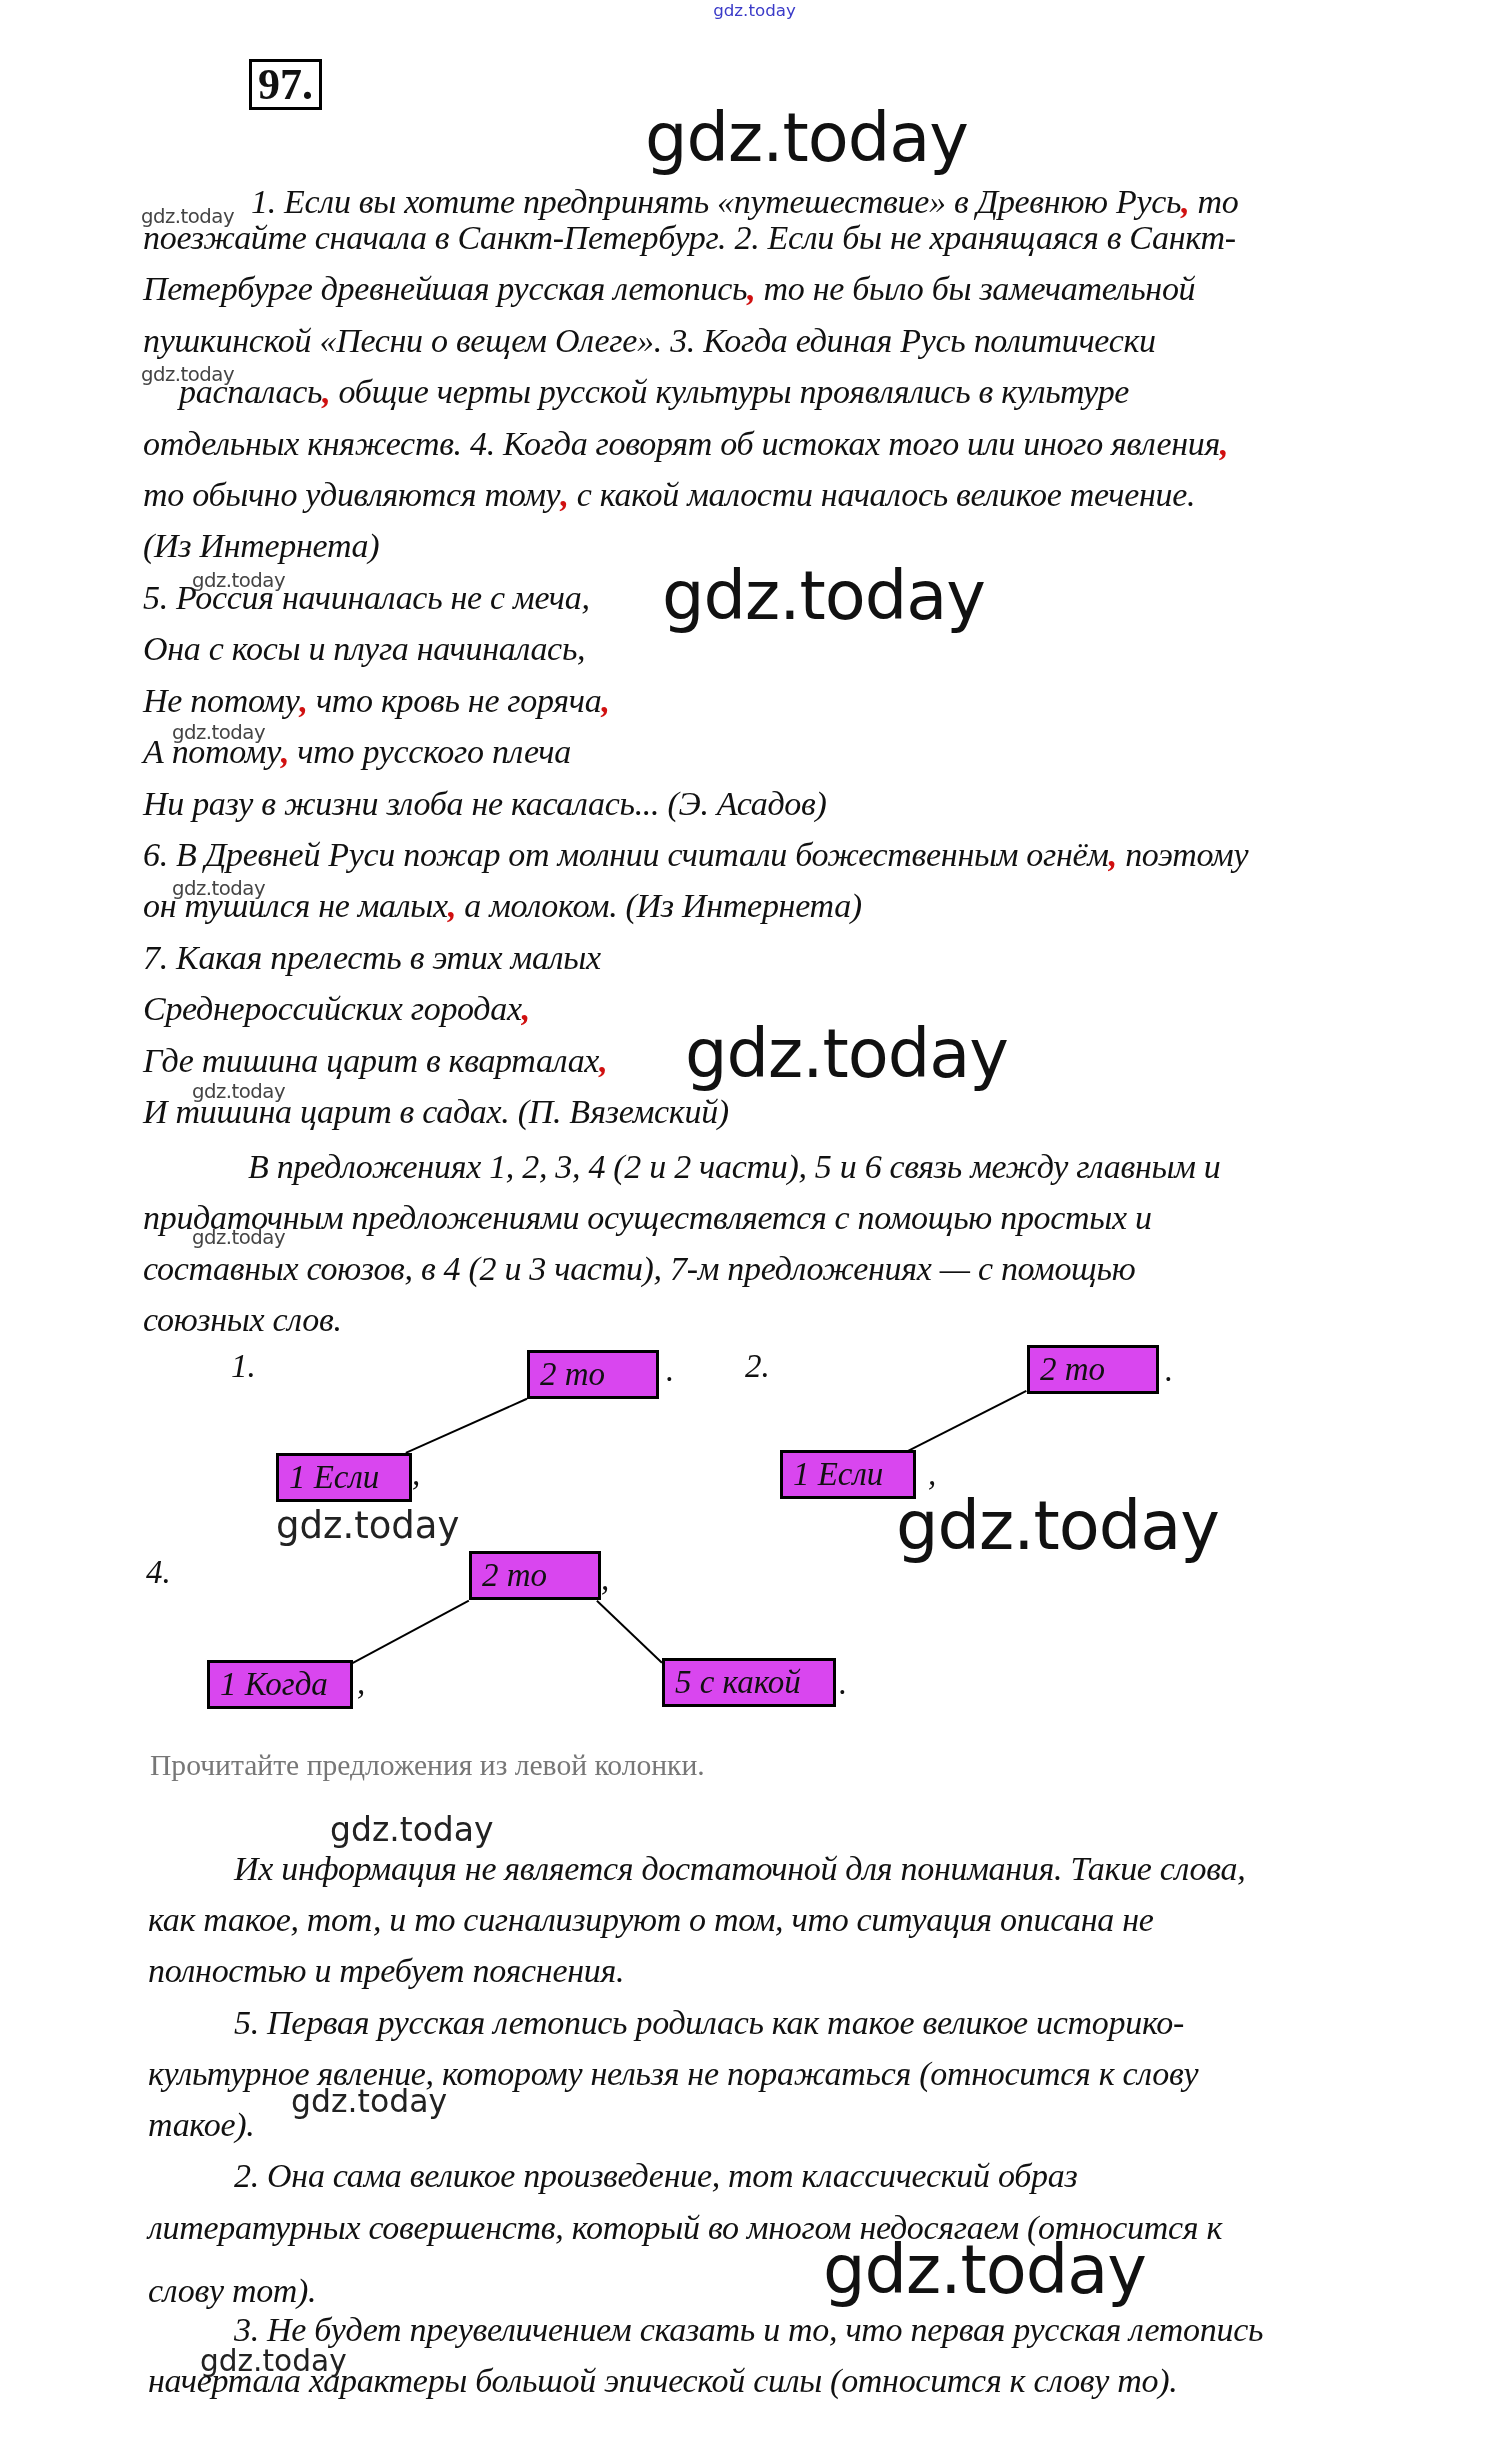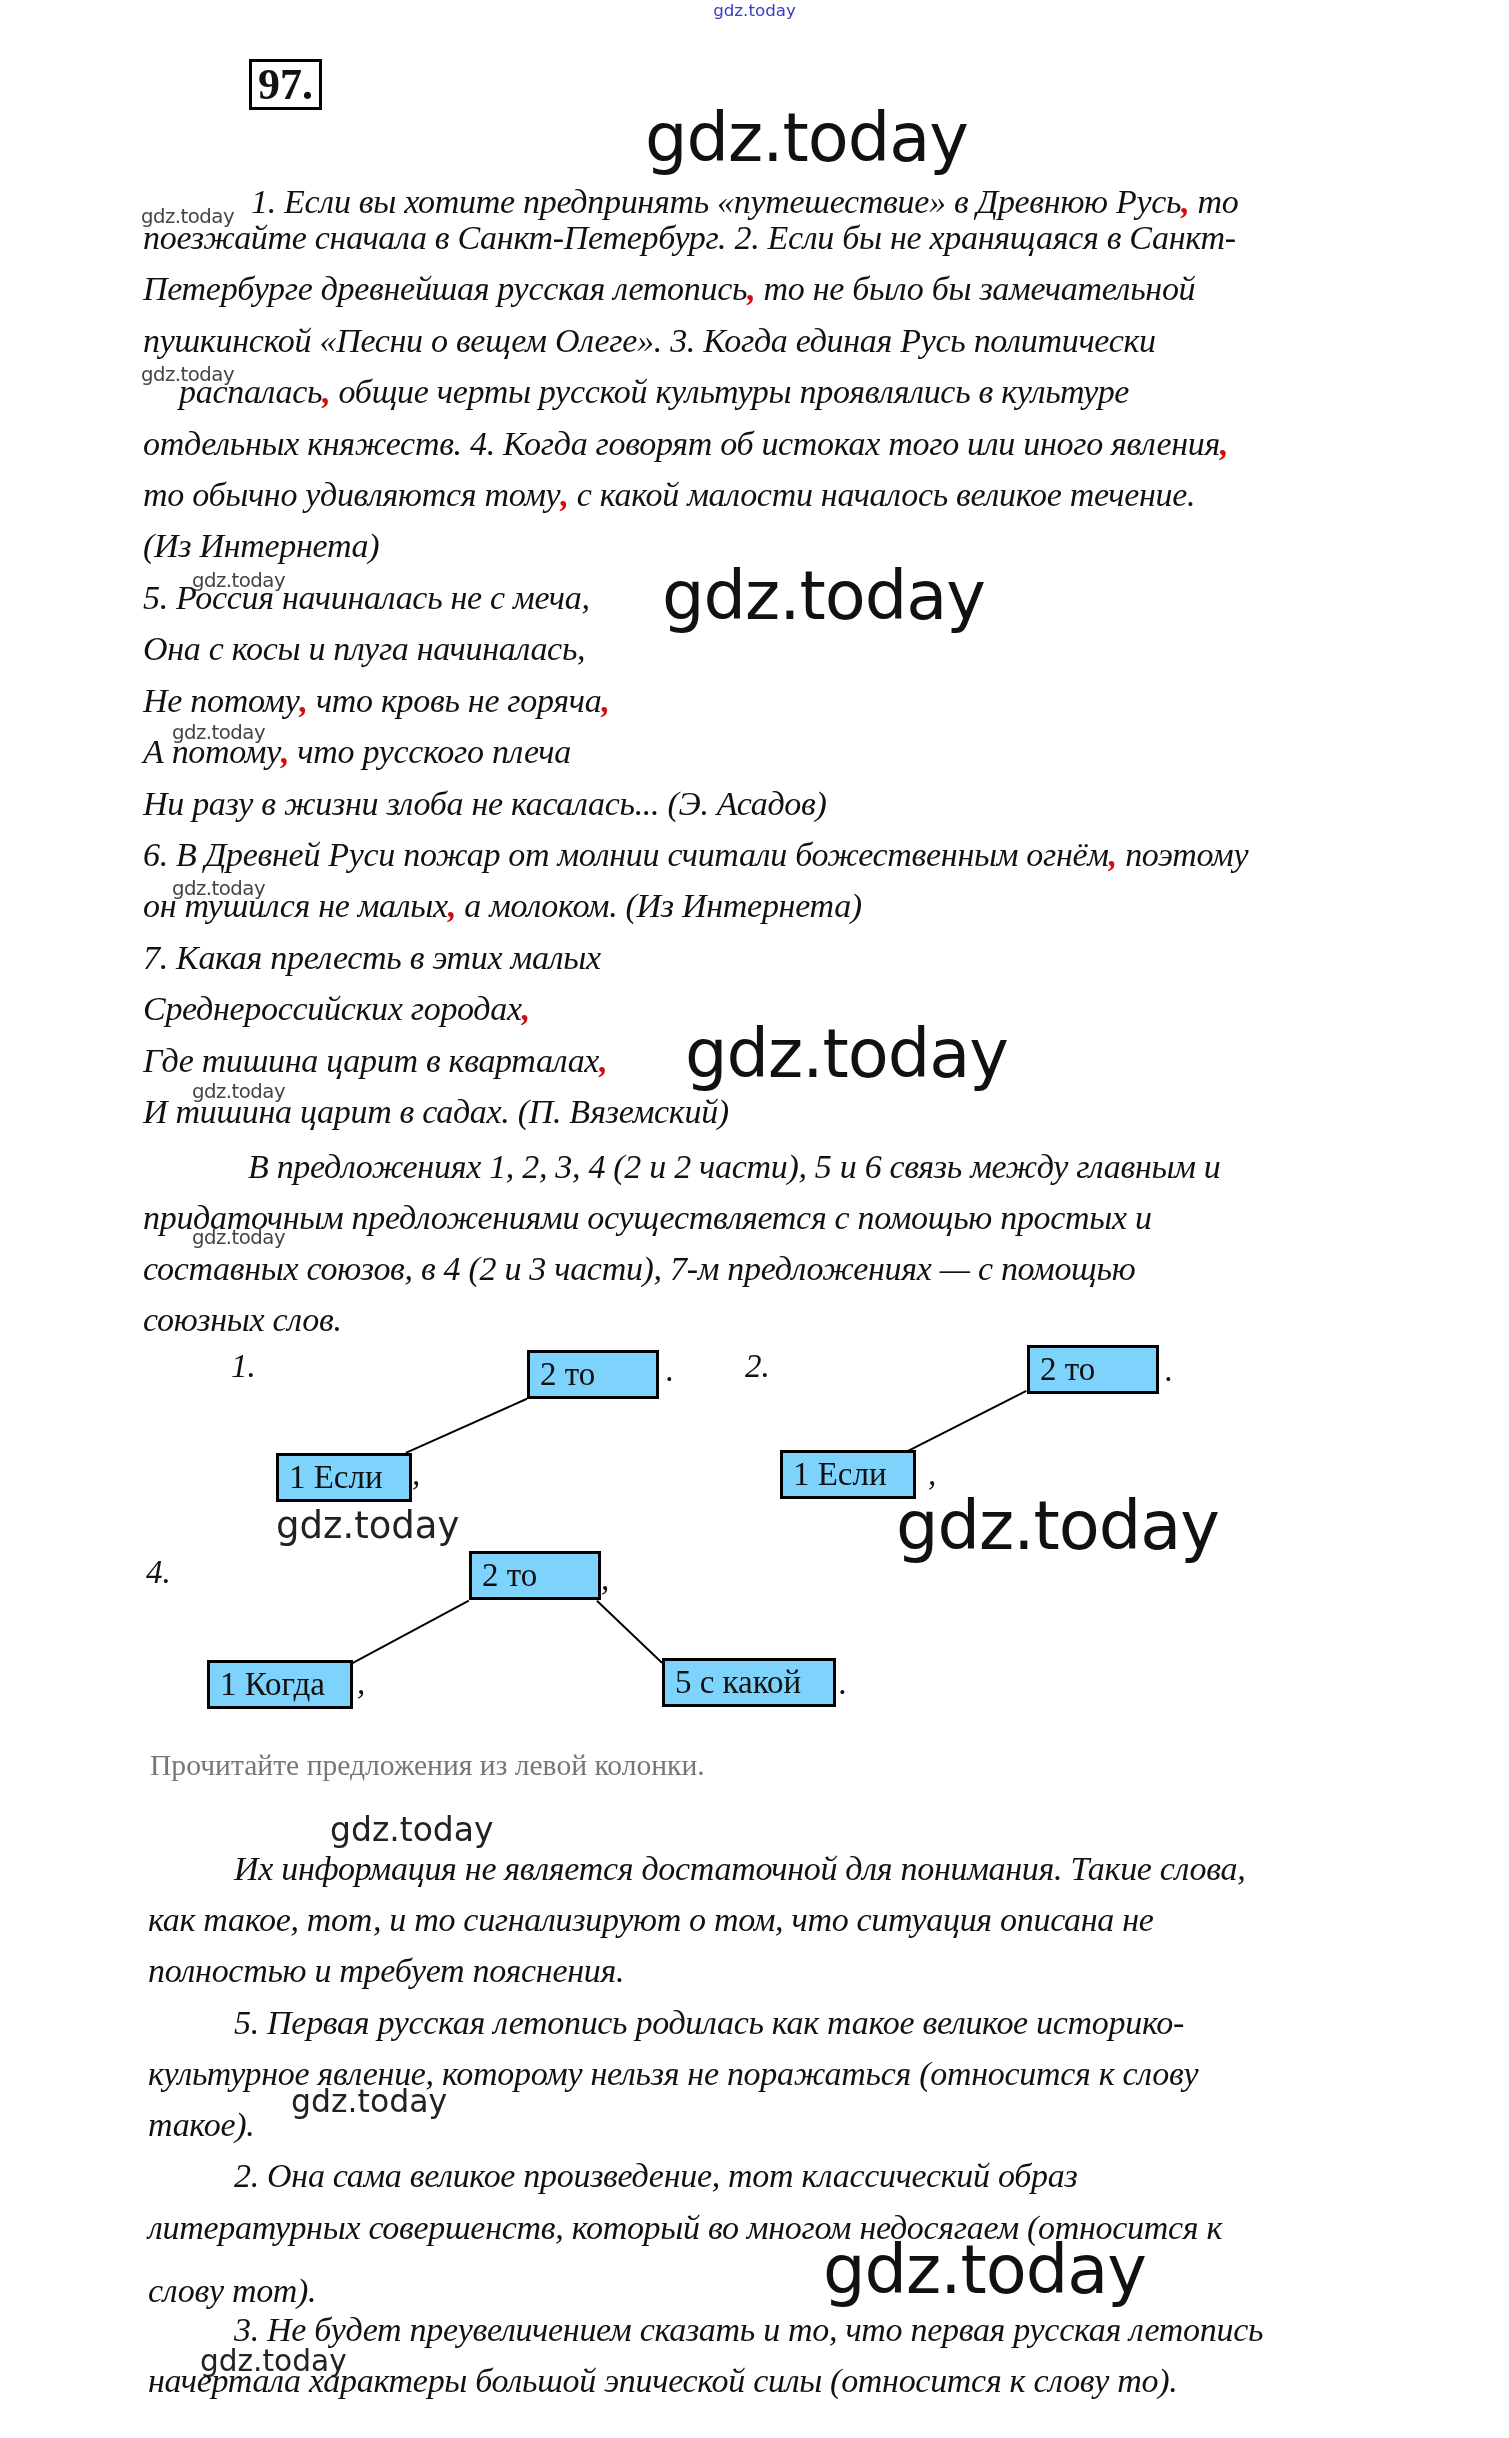--- a/index.html
+++ b/index.html
@@ -6,21 +6,21 @@
   body { width:1509px; height:2438px; position:relative; overflow:hidden;
          font-family:"Liberation Serif","DejaVu Serif",serif; color:#111; }
   .line { position:absolute; left:143px; font-style:italic; font-size:34px; letter-spacing:-0.3px; white-space:nowrap; }
   .ind { left:251px; }
   .red { color:#d01010; font-weight:bold; }
   .wm-top { position:absolute; top:0px; left:0; width:1509px; text-align:center; font-family:"DejaVu Sans",sans-serif; font-size:16.7px; color:#3a3ac8; }
   .wm-big { position:absolute; font-family:"DejaVu Sans",sans-serif; font-size:67px; color:#111; letter-spacing:-1px; }
   .wm-small { position:absolute; font-family:"DejaVu Sans",sans-serif; font-size:19.7px; color:#444; letter-spacing:-0.5px; }
   .wm-mid { position:absolute; font-family:"DejaVu Sans",sans-serif; font-size:37px; color:#222; }
   .numbox { position:absolute; left:249px; top:59px; border:3.9px solid #000; padding:0 5.9px; font-family:"Liberation Serif",serif; font-weight:bold; font-size:44px; line-height:45px; }
-  .box { position:absolute; border:3px solid #000; font-size:33px; line-height:43px; padding:0 9.9px; background:#7dd3fc; white-space:nowrap; }
+  .box { position:absolute; border:3px solid #000; font-style:italic; font-size:33px; line-height:43px; padding:0 9.9px; background:#d946ef; white-space:nowrap; }
   .punct { position:absolute; font-size:33px; font-style:italic; }
   .diag-num { position:absolute; font-style:italic; font-size:33px; }
   svg.lines { position:absolute; left:0; top:0; width:1509px; height:2438px; pointer-events:none; }
   .task { position:absolute; left:150px; top:1749px; font-size:29.6px; color:#777; white-space:nowrap; }
 </style>
 </head>
 <body>
 
 <div class="wm-top">gdz.today</div>
 

